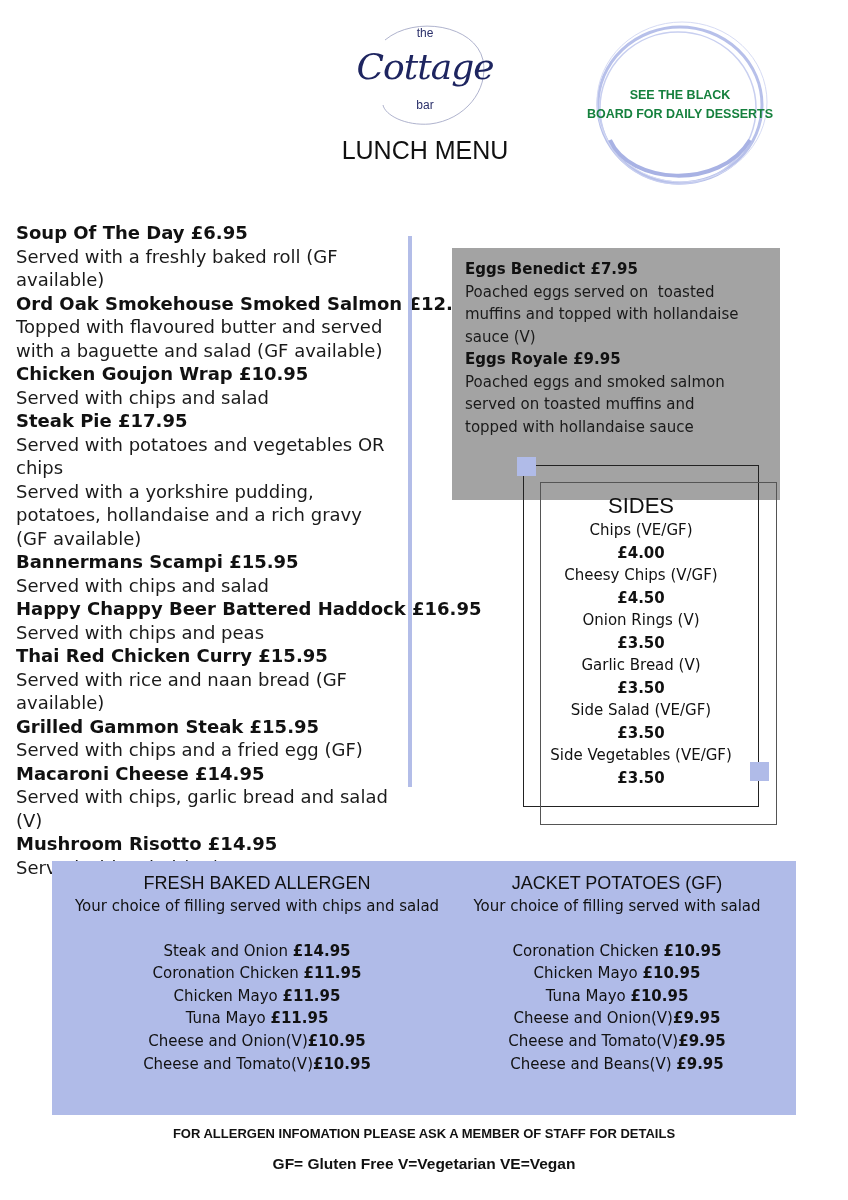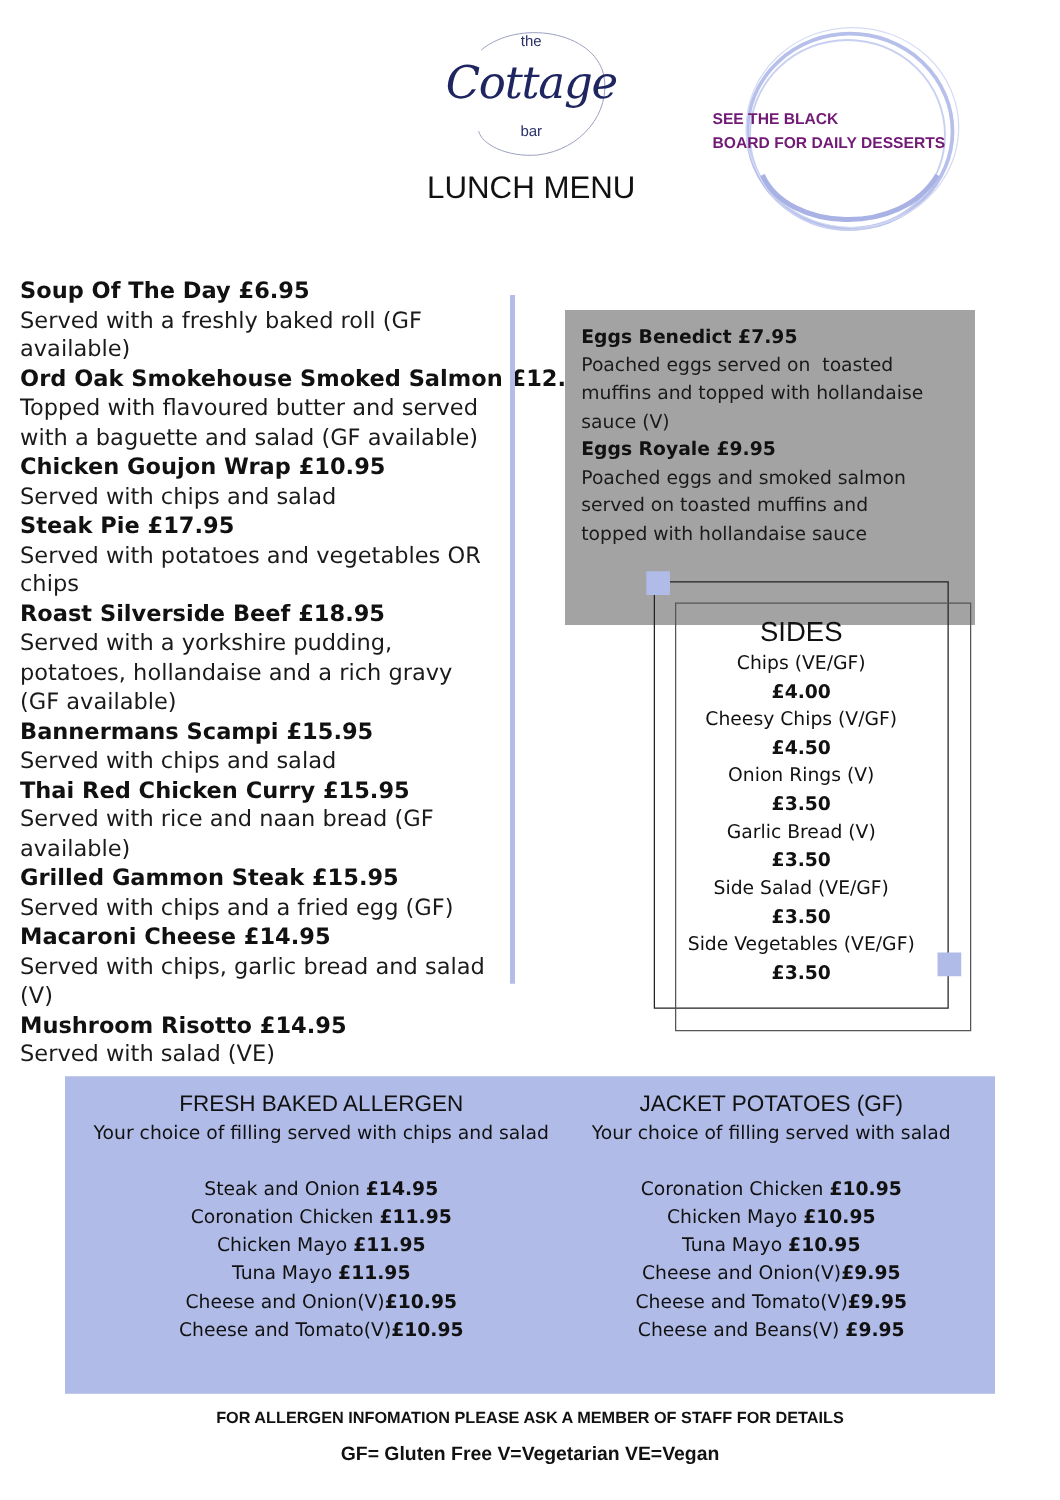--- a/index.html
+++ b/index.html
@@ -17,22 +17,22 @@
     .logo-cottage { position: absolute; left: 0; top: 26px; width: 100%; text-align: center;
       font-family: "DejaVu Serif", serif; font-style: italic; font-size: 36px; color: #1e2560;
       letter-spacing: -1px; }
 
     #page-title { left: 300px; top: 136px; width: 250px; text-align: center;
       font-family: "Liberation Sans", sans-serif; font-size: 25px; color: #111; }
 
     
     #dessert-badge { left: 570px; top: 20px; width: 220px; height: 170px; }
     #dessert-badge svg { position: absolute; left: 0; top: 0; width: 100%; height: 100%; }
-    .badge-text { position: absolute; left: 0; top: 66px; width: 100%; 
-      font-family: "Liberation Sans", sans-serif; font-weight: bold; font-size: 12.5px; line-height: 19px; color: #701a75; }
+    .badge-text { position: absolute; left: 0; top: 66px; width: 100%; text-align: center;
+      font-family: "Liberation Sans", sans-serif; font-weight: bold; font-size: 12.5px; line-height: 19px; color: #15803d; }
 
     
     #main-list { left: 16px; top: 221px; width: 400px; font-size: 18px; line-height: 23.5px; }
     .dish-name { font-weight: bold; white-space: nowrap; }
     .dish-desc { color: #1a1a1a; }
 
     #divider { left: 408px; top: 236px; width: 4px; height: 551px; background: #b3bde8; }
 
     
     #eggs-box { left: 452px; top: 248px; width: 328px; height: 252px; background: #a3a3a3;
@@ -99,26 +99,29 @@
     </div>
   <div>
       <div class="dish-name">Chicken Goujon Wrap £10.95</div>
       <div class="dish-desc">Served with chips and salad</div>
     </div>
   <div>
       <div class="dish-name">Steak Pie £17.95</div>
       <div class="dish-desc">Served with potatoes and vegetables OR chips</div>
     </div>
   <div>
-      <div class="dish-name">Roast Silverside Beef £18.95</div>
       <div class="dish-desc" style="width:350px">Served with a yorkshire pudding, potatoes, hollandaise and a rich gravy (GF available)</div>
     </div>
   <div>
       <div class="dish-name">Bannermans Scampi £15.95</div>
       <div class="dish-desc">Served with chips and salad</div>
+    </div>
+  <div>
+      <div class="dish-name">Happy Chappy Beer Battered Haddock £16.95</div>
+      <div class="dish-desc">Served with chips and peas</div>
     </div>
   <div>
       <div class="dish-name">Thai Red Chicken Curry £15.95</div>
       <div class="dish-desc">Served with rice and naan bread (GF available)</div>
     </div>
   <div>
       <div class="dish-name">Grilled Gammon Steak £15.95</div>
       <div class="dish-desc">Served with chips and a fried egg (GF)</div>
     </div>
   <div>

